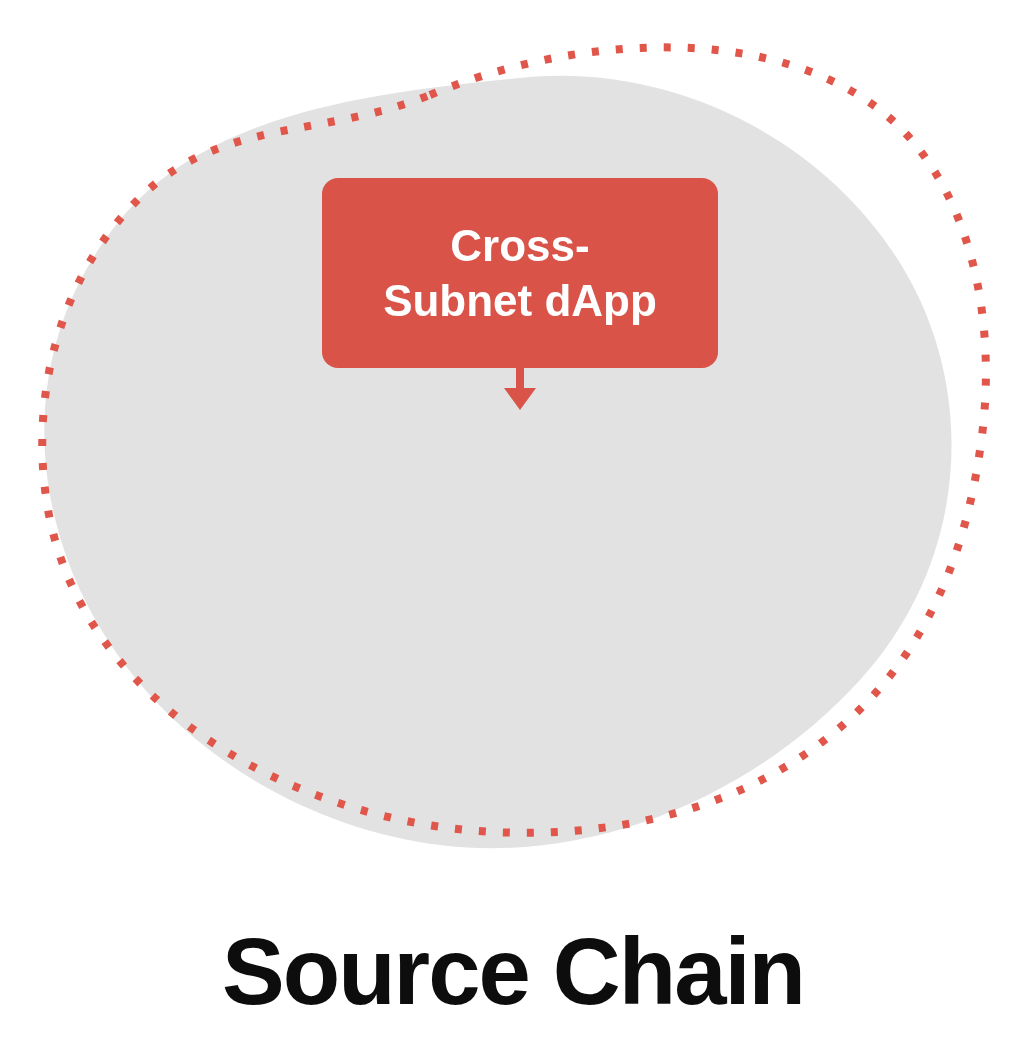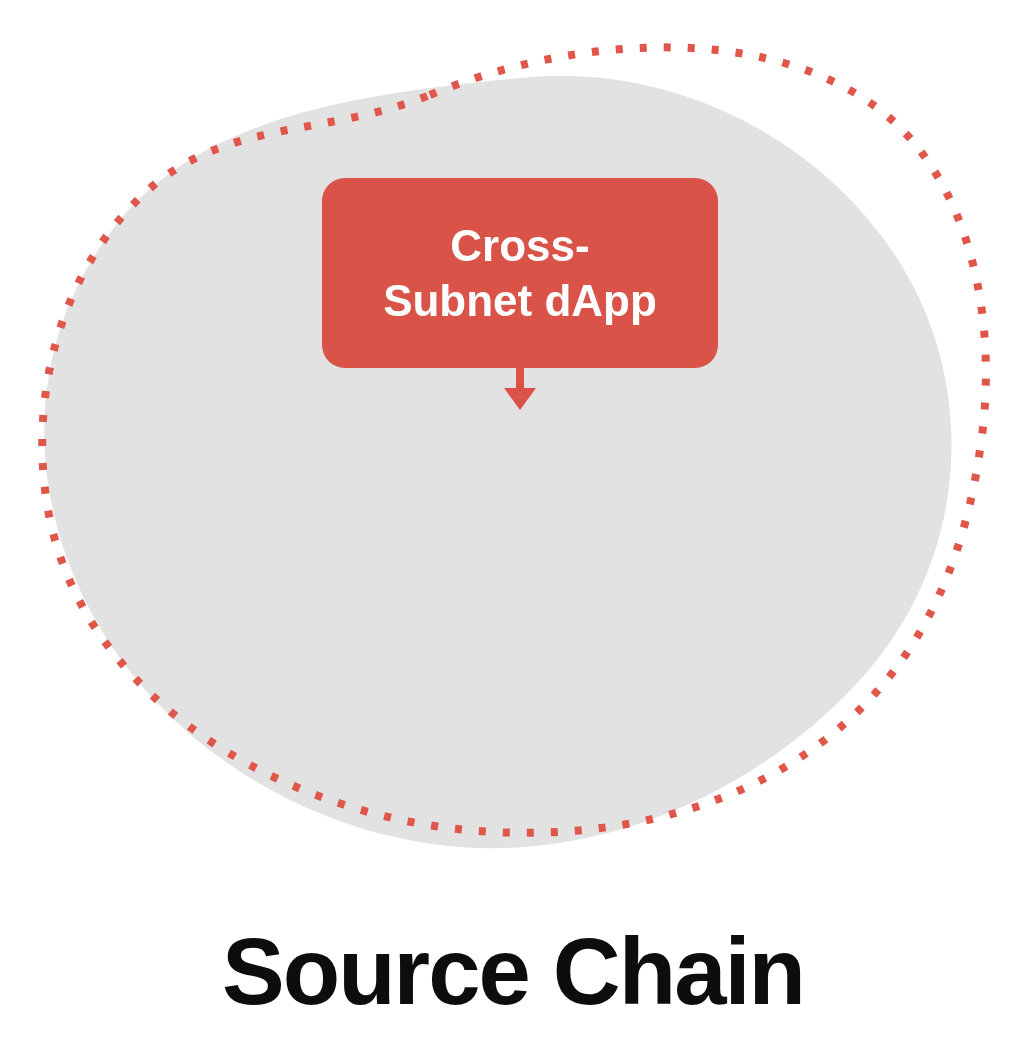--- a/index.html
+++ b/index.html
@@ -28,21 +28,21 @@
     position: absolute;
     left: 0;
     top: 0;
     width: 1026px;
     height: 1054px;
   }
   .node {
     position: absolute;
     background: var(--node-fill);
     color: var(--node-text);
-    border-radius: 23px;
+    border-radius: 16px;
     display: flex;
     align-items: center;
     justify-content: center;
     text-align: center;
     font-weight: 700;
     font-size: 44px;
     line-height: 1.25;
     padding: 0 60px;
     box-sizing: border-box;
   }

